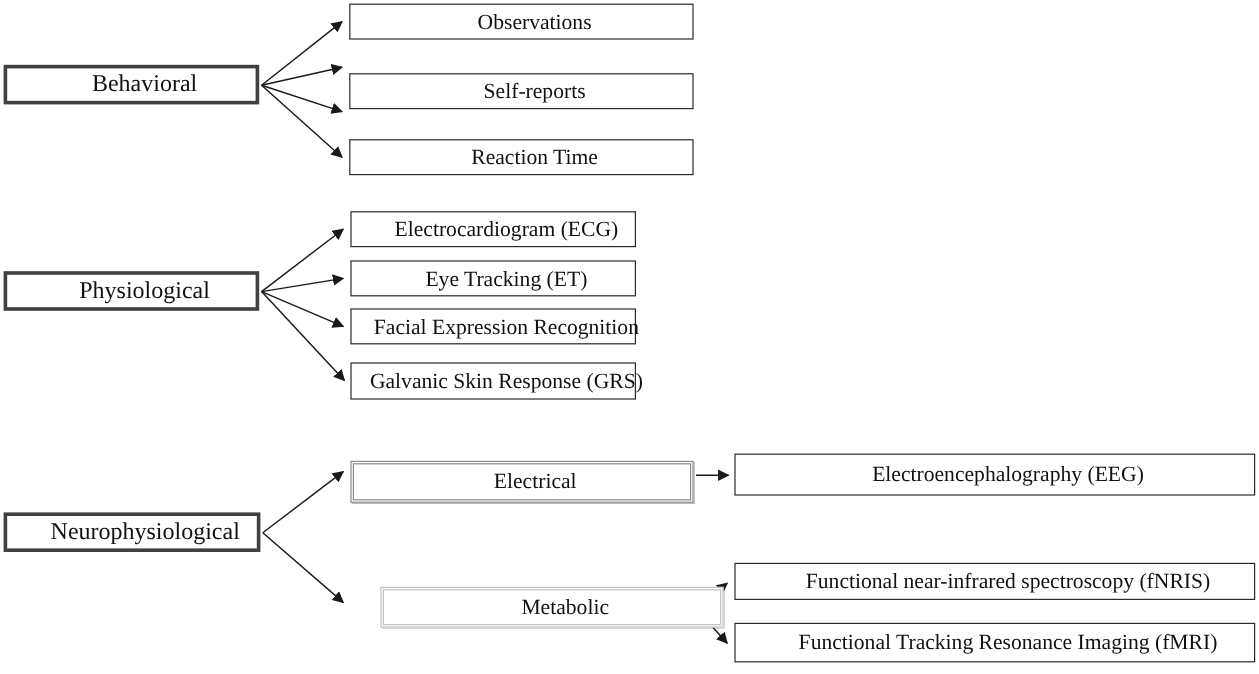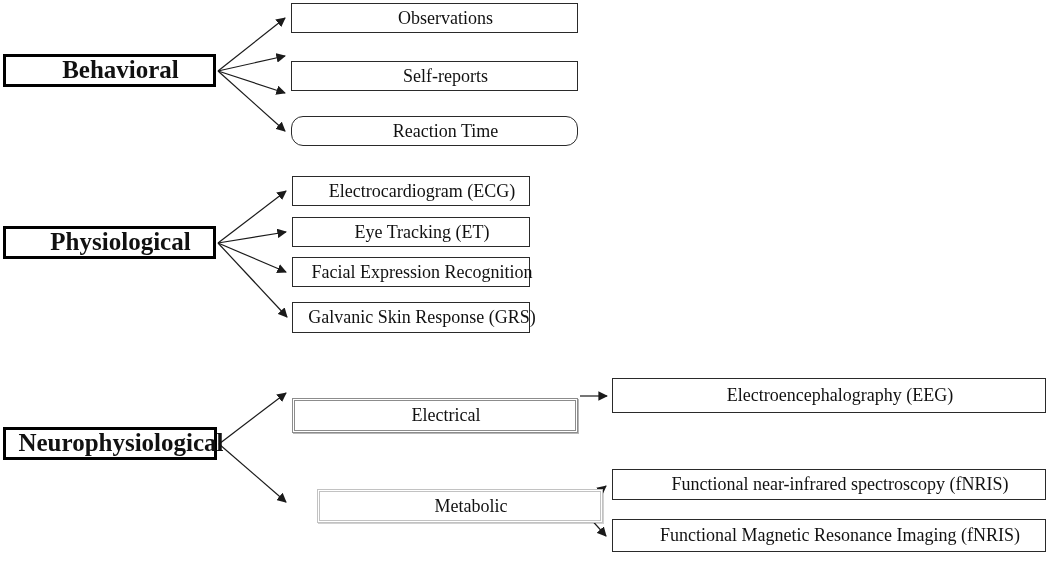--- a/index.html
+++ b/index.html
@@ -28,23 +28,23 @@
     text-align: center;
     font-size: 18px;
     line-height: 1.05;
     white-space: nowrap;
     padding-left: 22px;
   }
   .category {
     left: 3px;
     width: 213px;
     height: 33px;
-    border: 3px solid #000000;
-    font-weight: bold;
-    font-size: 25px;
+    border: 3px solid #404040;
+    font-weight: normal;
+    font-size: 20px;
   }
   .leaf {
     border: 1.5px solid #2a2a2a;
   }
   .leaf.g1 { left: 291px; width: 287px; height: 30px; }
   .leaf.g2 { left: 292px; width: 238px; height: 30px; }
   .leaf.g3 { left: 612px; width: 434px; text-align: right; }
   .sub {
     left: 292px;
     width: 286px;
@@ -56,26 +56,26 @@
     box-shadow: 1px 1px 0 rgba(0,0,0,0.18);
     margin-left: 25px;
   }
   
   #n-behavioral        { top: 54px; }
   #n-physiological     { top: 226px; }
   #n-neurophysiological{ top: 427px; width: 214px; }
   #n-observations   { top: 3px; }
   #n-self-reports   { top: 41px; margin-top: 20px; }
   #n-survey         { top: 78px; }
-  #n-reaction-time  { top: 116px; border-radius: 12px; }
+  #n-reaction-time  { top: 116px; }
   #n-ecg            { top: 176px; }
   #n-eye-tracking   { top: 217px; }
   #n-facial         { top: 257px; }
   #n-gsr            { top: 302px; height: 31px; }
-  #n-electrical     { top: 398px; height: 35px; text-align: right; }
+  #n-electrical     { top: 384px; height: 35px; text-align: right; }
   #n-metabolic      { top: 489px; height: 34px; }
   #n-eeg            { top: 378px; height: 35px; }
   #n-fnirs          { top: 469px; height: 31px; }
   #n-fmri           { top: 519px; height: 33px; }
 </style>
 </head>
 <body>
 
 <div class="canvas">
 
@@ -116,15 +116,15 @@
   <div class="node leaf g2" id="n-ecg">Electrocardiogram (ECG)</div>
   <div class="node leaf g2" id="n-eye-tracking">Eye Tracking (ET)</div>
   <div class="node leaf g2" id="n-facial">Facial Expression Recognition</div>
   <div class="node leaf g2" id="n-gsr">Galvanic Skin Response (GRS)</div>
 
   <div class="node sub" id="n-electrical">Electrical</div>
   <div class="node sub light" id="n-metabolic">Metabolic</div>
 
   <div class="node leaf g3" id="n-eeg">Electroencephalography (EEG)</div>
   <div class="node leaf g3" id="n-fnirs">Functional near-infrared spectroscopy (fNRIS)</div>
-  <div class="node leaf g3" id="n-fmri">Functional Magnetic Resonance Imaging (fNRIS)</div>
+  <div class="node leaf g3" id="n-fmri">Functional Tracking Resonance Imaging (fMRI)</div>
 
 </div>
 
 </body></html>

